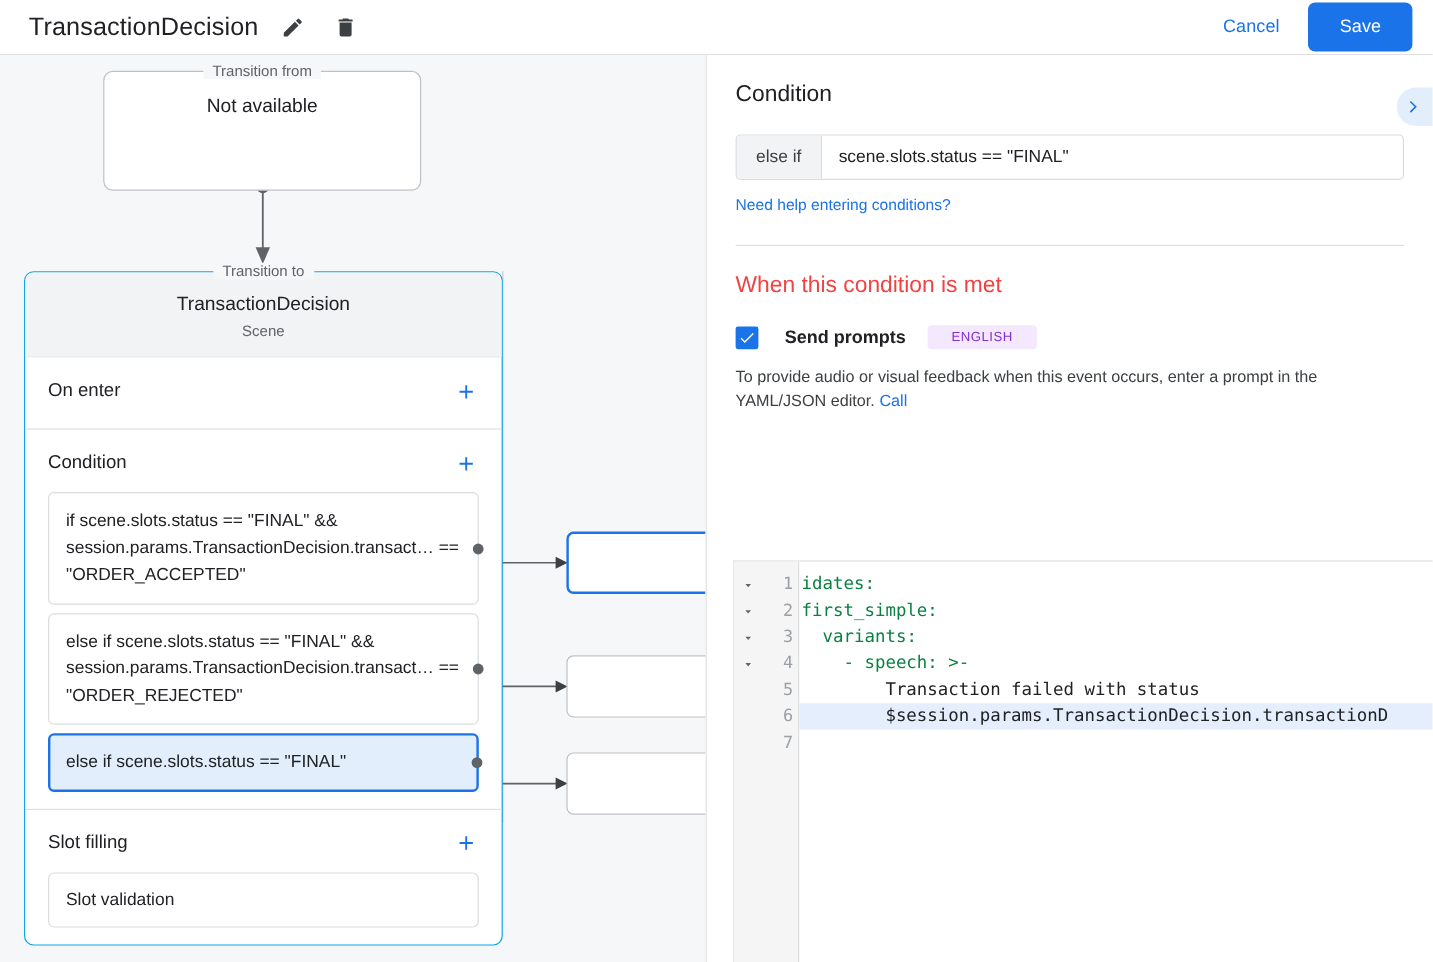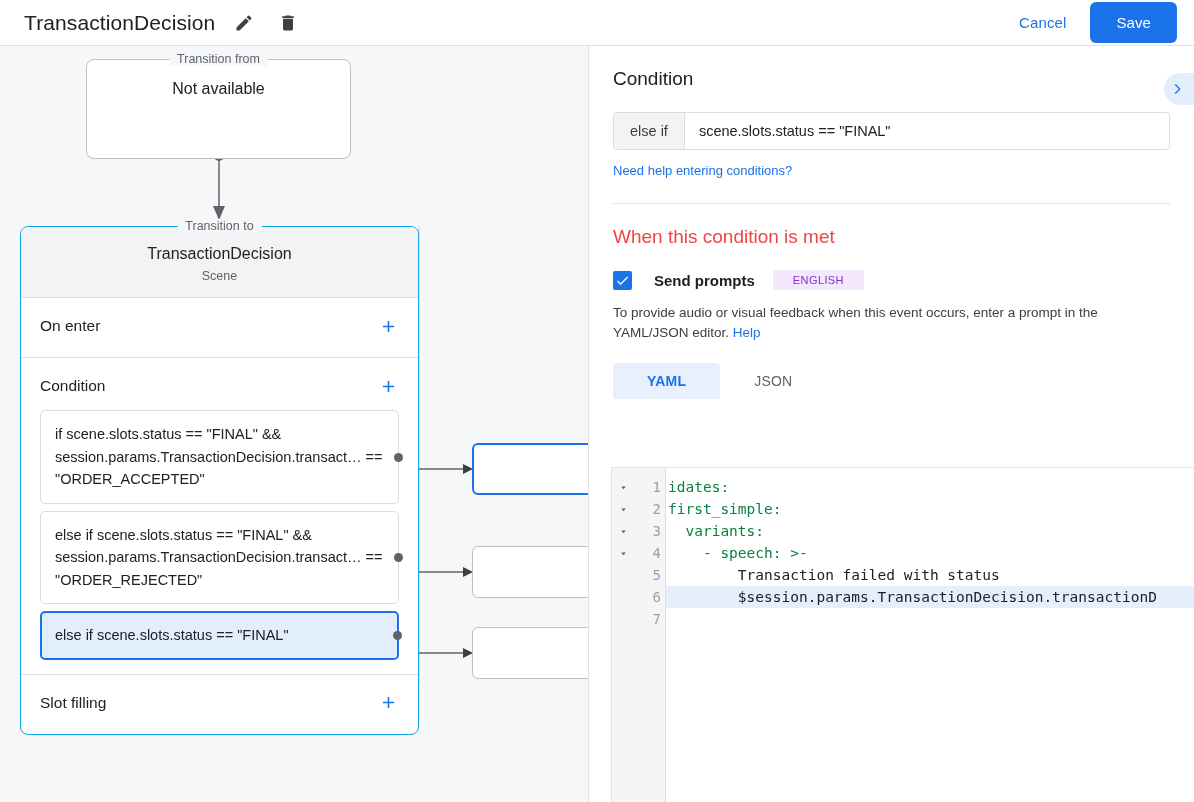--- a/index.html
+++ b/index.html
@@ -309,20 +309,21 @@
 
       <div class="section">
         <div class="section-head">
           <span class="section-title">Slot filling</span>
           <button class="plus-btn">
             <svg width="19" height="19" viewBox="0 0 24 24">
                 <path fill="#1a73e8" d="M19 13h-6v6h-2v-6H5v-2h6V5h2v6h6v2z"></path>
               </svg>
           </button>
         </div>
+        <div class="slot-item">Slot validation</div>
       </div>
 
     </div>
 
     <div class="tbox active" style="top:397px;">
       <span></span>
     </div>
     <div class="tbox" style="top:500px;">
       <span></span>
     </div>
@@ -361,27 +362,23 @@
           <svg width="15" height="15" viewBox="0 0 24 24">
               <path fill="#ffffff" d="M9 16.2 4.8 12l-1.4 1.4L9 19 21 7l-1.4-1.4z"></path>
             </svg>
         </div>
         <div class="check-label bold">Send prompts</div>
         <div class="lang-badge">ENGLISH</div>
       </div>
 
       <div class="desc">
         <span>To provide audio or visual feedback when this event occurs, enter a prompt in the YAML/JSON editor.</span>
-        <a>Help</a>
-      </div>
-
-      <div class="tabs">
-        <div class="tab active">YAML</div>
-        <div class="tab">JSON</div>
-      </div>
+        <a>Call</a>
+      </div>
+
     </div>
 
   </div>
 
   <div class="editor">
     <div class="gutter" id="gutter">
         <div class="gutter-row">
           <div class="fold">
             <svg width="11" height="11" viewBox="0 0 24 24">
               <path fill="#5f6368" d="M7 10l5 6 5-6z"></path>

